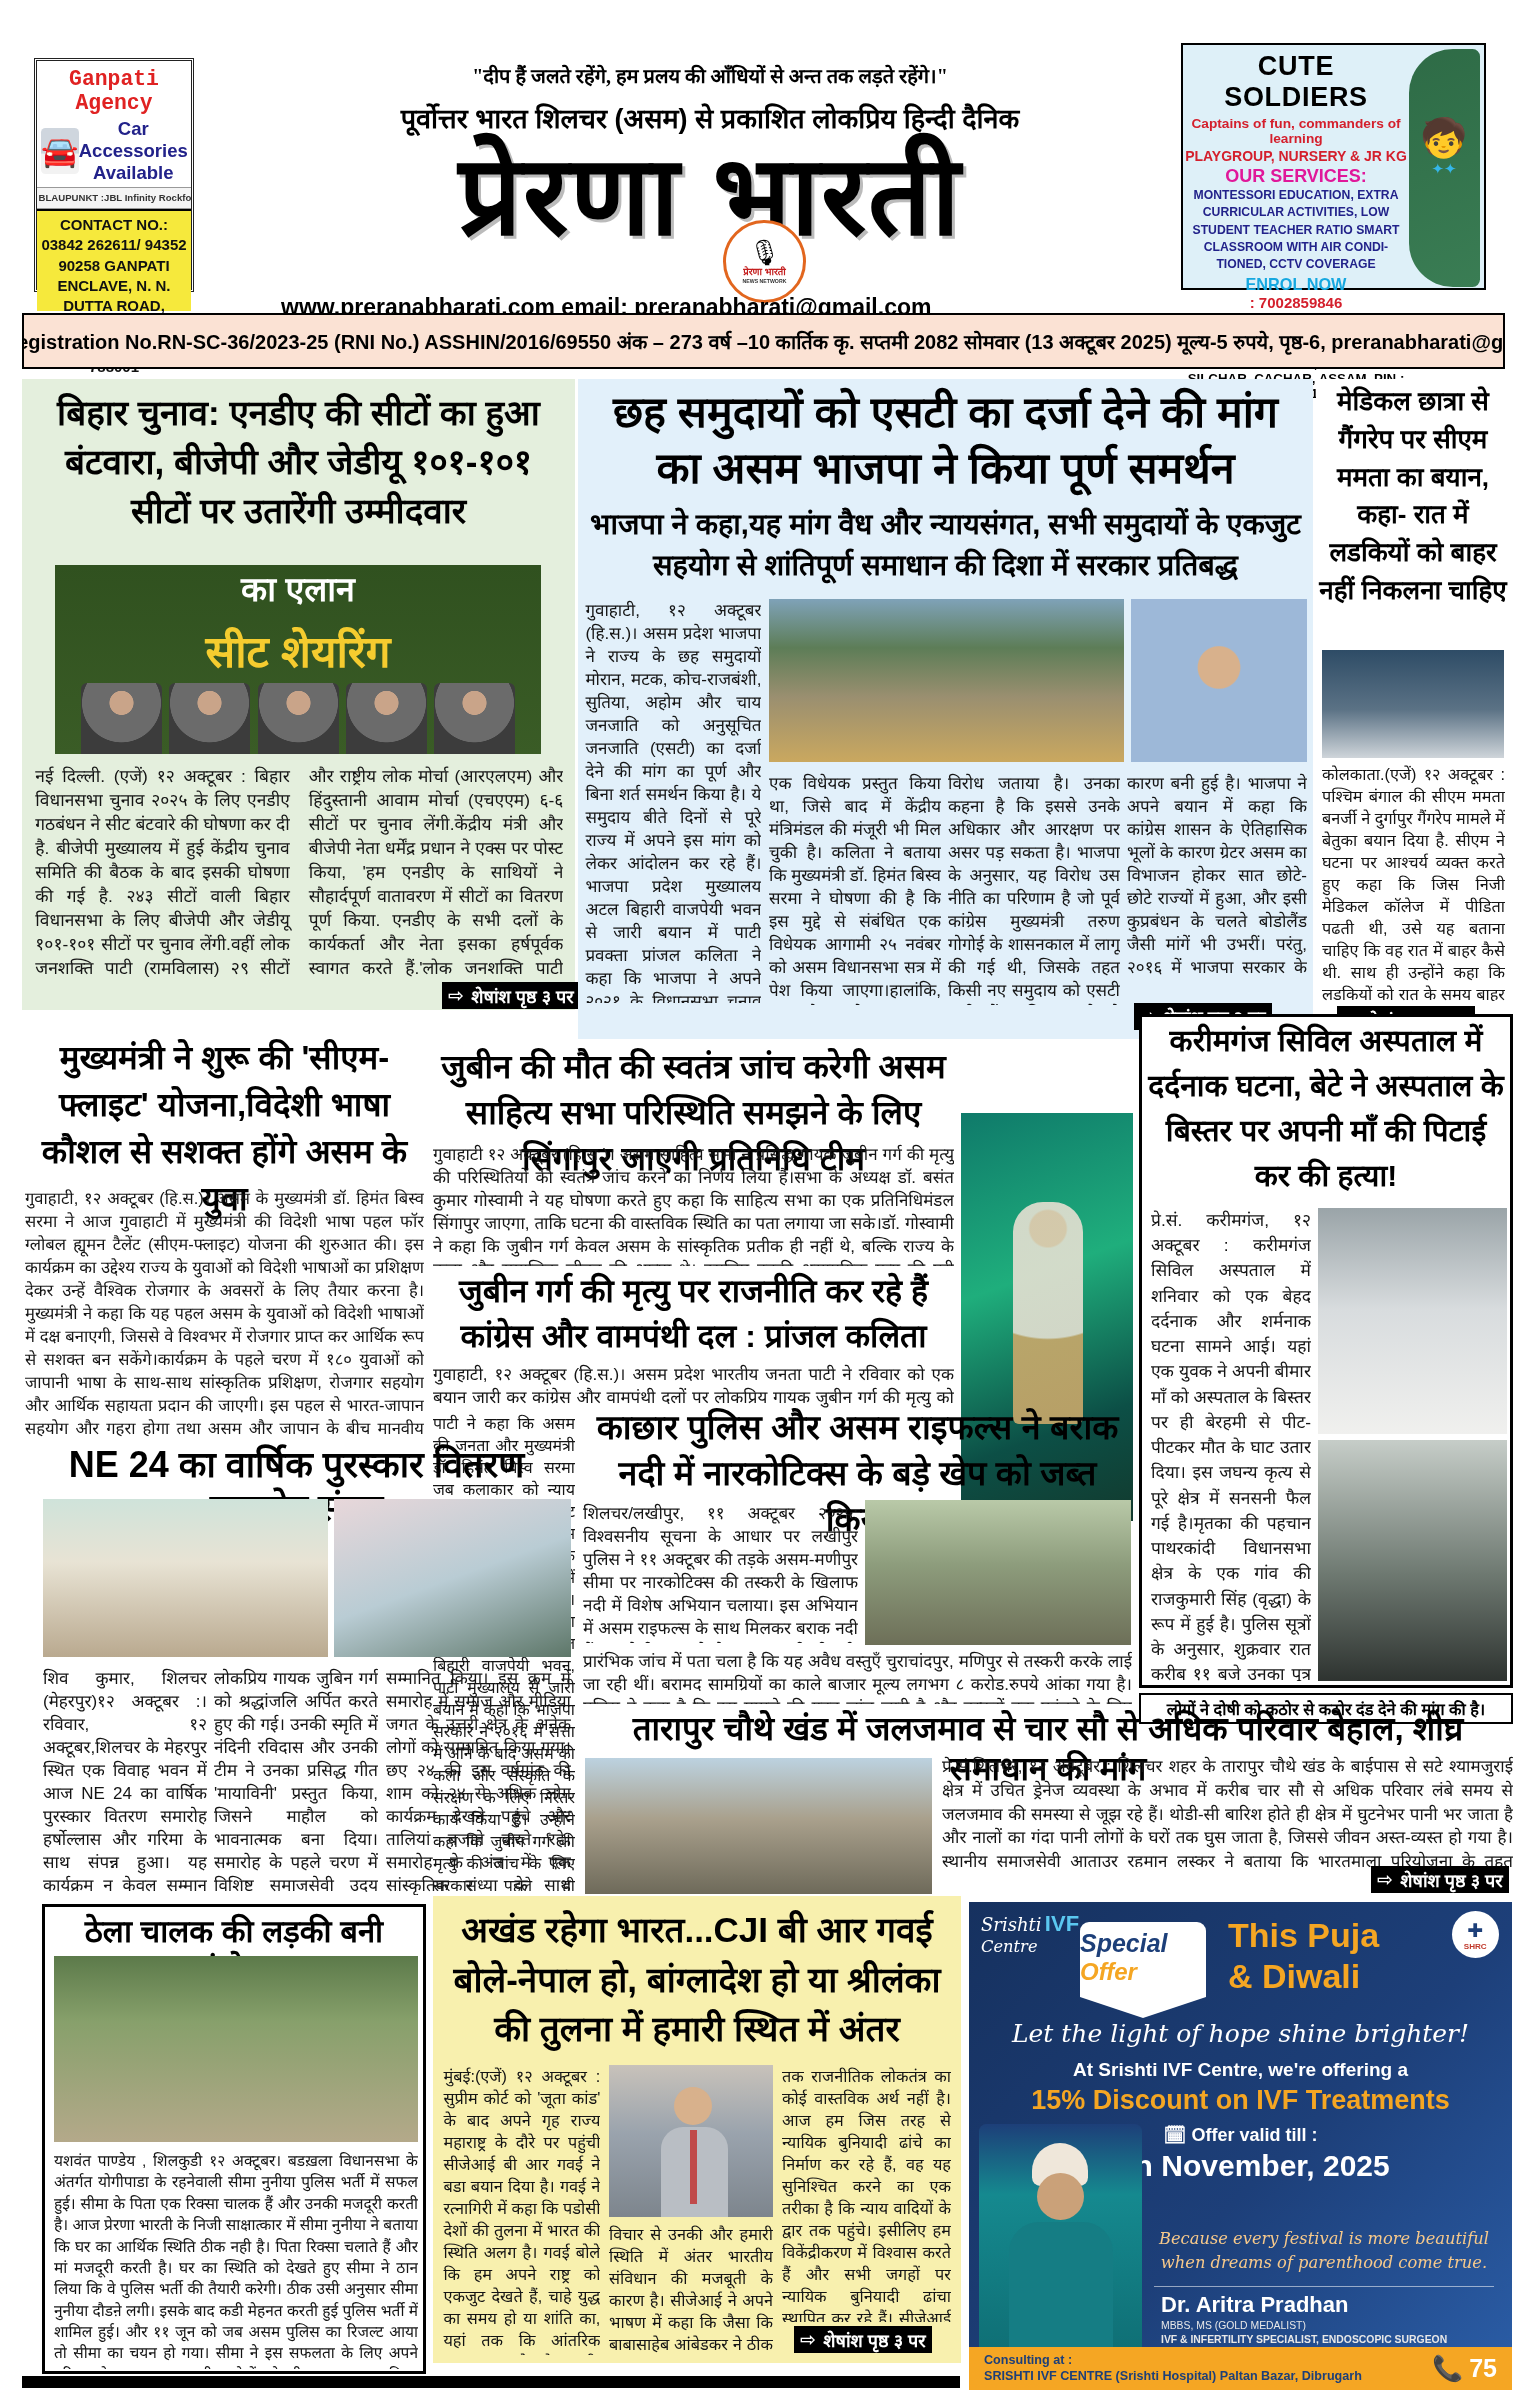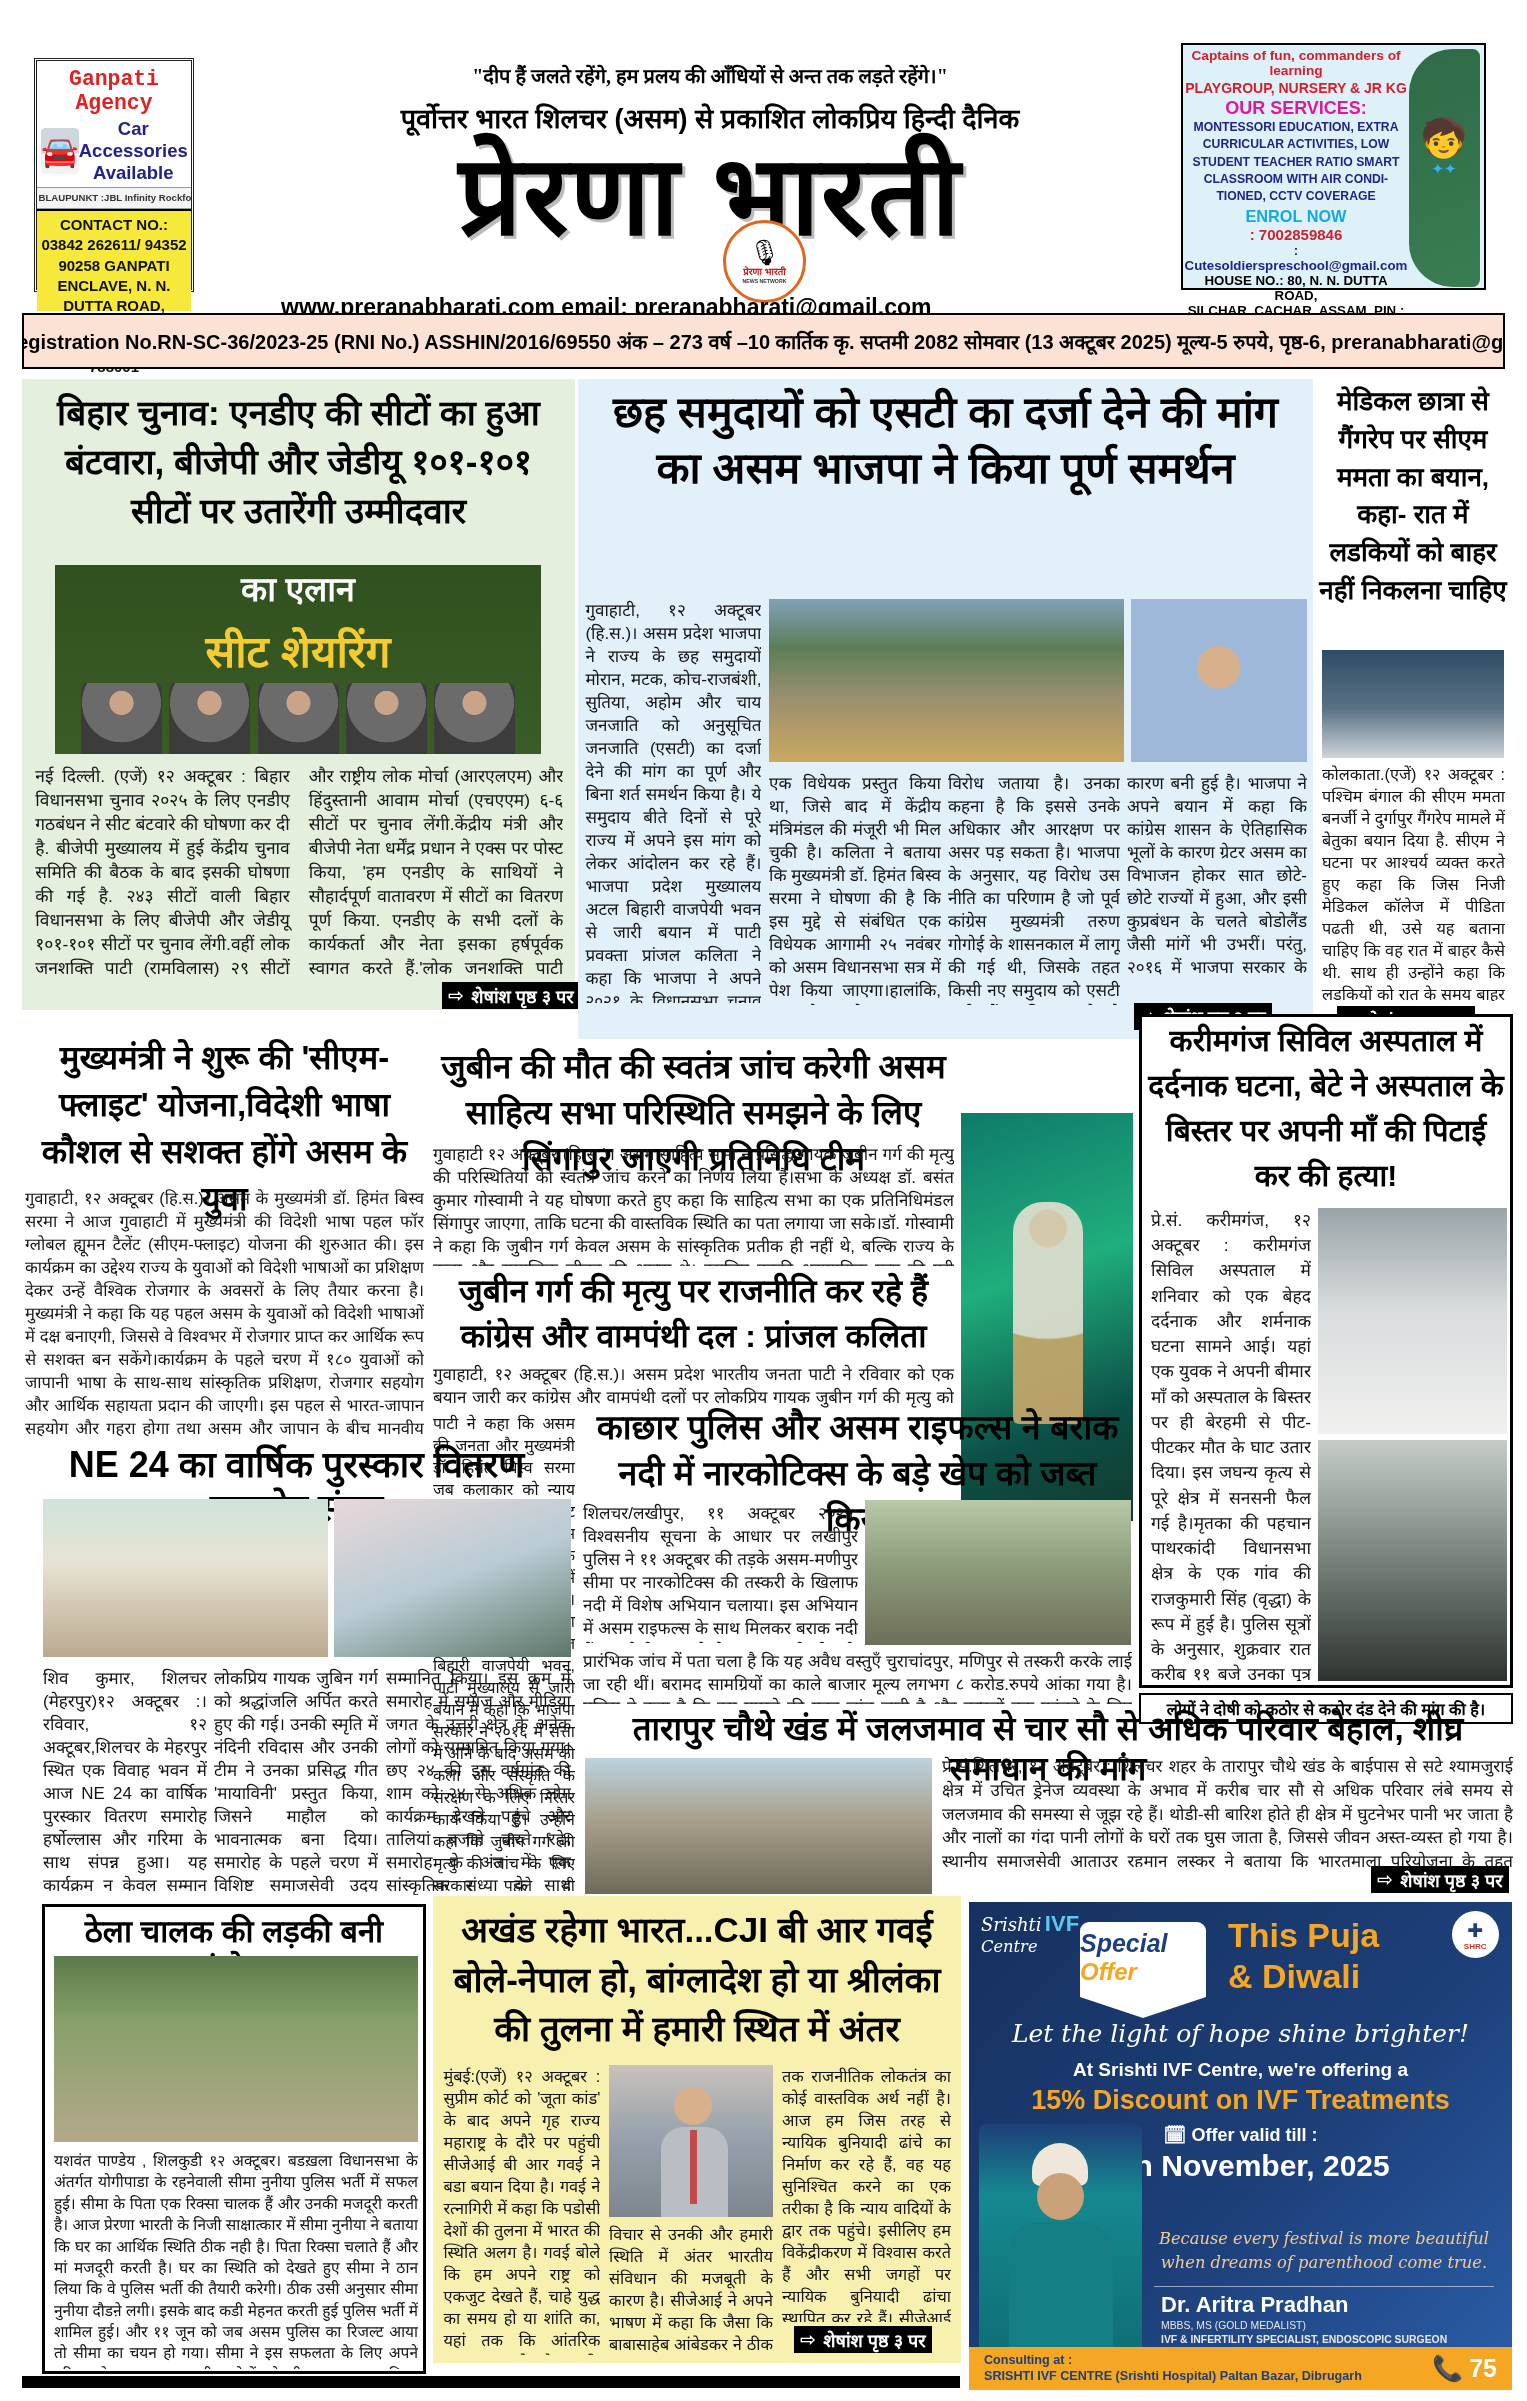--- a/index.html
+++ b/index.html
@@ -64,20 +64,21 @@
     <div style="font-size:5.2px;font-weight:bold;color:#333">NEWS NETWORK</div>
   </div>
   <div class="abs" style="left:281px;top:294px;width:858px;text-align:left;font-weight:bold;font-size:23px;text-decoration:underline">www.preranabharati.com    email:  preranabharati@gmail.com</div>
 
   <div class="abs cute" style="left:1181px;top:43px;width:305px;height:247px">
     <div style="position:absolute;right:4.4px;top:4.4px;width:71px;height:238px;background:linear-gradient(160deg,#2e6b46 0%,#3a7d54 100%);border-radius:44px 7.4px 7.4px 44px">
       <div style="text-align:center;font-size:38px;margin-top:67px">🧒</div>
       <div style="text-align:center;font-size:15px;color:#35b6e8">✦✦</div>
     </div>
     <div style="width:226px">
+      <p style="font-weight:bold;font-size:27px;letter-spacing:0.7px;padding-top:6px">CUTE SOLDIERS</p>
       <p style="color:#d41f2c;font-weight:bold;font-size:13.7px;margin-top:3px">Captains of fun, commanders of learning</p>
       <p style="color:#d41f2c;font-weight:bold;font-size:14px;margin-top:2.2px">PLAYGROUP, NURSERY &amp; JR KG</p>
       <p style="color:#e0189a;font-weight:bold;font-size:18px;margin-top:2.2px">OUR  SERVICES:</p>
       <p style="color:#22228a;font-weight:bold;font-size:12.2px;line-height:1.4;padding:0 4.4px">MONTESSORI EDUCATION, EXTRA CURRICULAR ACTIVITIES, LOW STUDENT TEACHER RATIO SMART CLASSROOM WITH AIR CONDI- TIONED, CCTV COVERAGE</p>
       <p style="color:#16a8e0;font-weight:bold;font-size:16.3px;margin-top:2.2px">ENROL NOW</p>
       <p style="color:#d41f2c;font-weight:bold;font-size:15px">:  7002859846</p>
       <p style="color:#22228a;font-weight:bold;font-size:13.3px">:  Cutesoldierspreschool@gmail.com</p>
       <p style="font-weight:bold;font-size:13.3px">HOUSE NO.: 80, N. N. DUTTA ROAD,</p>
       <p style="font-weight:bold;font-size:13.3px">SILCHAR, CACHAR, ASSAM, PIN : 788001</p>
     </div>
@@ -100,20 +101,21 @@
     </div>
     <div class="bt abs" style="left:13.3px;top:384px;width:528px;height:219px;column-count:2;column-gap:19px;font-size:17.4px">नई दिल्ली. (एजें) १२ अक्टूबर : बिहार विधानसभा चुनाव २०२५ के लिए एनडीए गठबंधन ने सीट बंटवारे की घोषणा कर दी है. बीजेपी मुख्यालय में हुई केंद्रीय चुनाव समिति की बैठक के बाद इसकी घोषणा की गई है. २४३ सीटों वाली बिहार विधानसभा के लिए बीजेपी और जेडीयू १०१-१०१ सीटों पर चुनाव लेंगी.वहीं लोक जनशक्ति पाटी (रामविलास) २९ सीटों और राष्ट्रीय लोक मोर्चा (आरएलएम) और हिंदुस्तानी आवाम मोर्चा (एचएएम) ६-६ सीटों पर चुनाव लेंगी.केंद्रीय मंत्री और बीजेपी नेता धर्मेंद्र प्रधान ने एक्स पर पोस्ट किया, 'हम एनडीए के साथियों ने सौहार्दपूर्ण वातावरण में सीटों का वितरण पूर्ण किया. एनडीए के सभी दलों के कार्यकर्ता और नेता इसका हर्षपूर्वक स्वागत करते हैं.'लोक जनशक्ति पाटी (रामविलास) के अध्यक्ष चिराग पासवान ने एक्स पर पोस्ट किया , 'हम एनडीए परिवार ने सौहार्दपूर्ण वातावरण में बिहार और बिहार प्रभारी विनोद तावडे ने एक्स पर लिखा है, 'संगठित व समर्पित एनडीए. आगामी बिहार विधानसभा चुनाव के लिए एनडीए परिवार के सभी सदस्यों ने सौहार्दपूर्ण वातावरण में आपसी सहमति से सीटों का वितरण पूर्ण किया.''एनडीए के सभी दलों के नेताओं और कार्यकर्ताओं ने इस निर्णय का हर्षपूर्वक स्वागत किया है. सभी साथी कमर कस चुके हैं और बिहार में फिर एनडीए सरकार बनाने के लिए संकल्पित हैं</div>
     <div class="tag" style="left:420px;top:603px">
       <span class="arr">⇨</span>
       <span>शेषांश पृष्ठ ३ पर</span>
     </div>
   </div>
 
   <div class="abs bg-blue" style="left:578px;top:379px;width:735px;height:660px">
     <div class="hl" style="font-size:43px;line-height:1.3;padding:6px 7.4px 0">छह समुदायों को एसटी का दर्जा देने की मांग का असम भाजपा ने किया पूर्ण समर्थन</div>
+    <div class="hl" style="font-size:29px;line-height:1.4;padding:7.4px 10.4px 0">भाजपा ने कहा,यह मांग वैध और न्यायसंगत, सभी समुदायों के एकजुट सहयोग से शांतिपूर्ण समाधान की दिशा में सरकार प्रतिबद्ध</div>
     <div class="bt abs" style="left:7.4px;top:219px;width:176px;height:405px;font-size:17px">गुवाहाटी, १२ अक्टूबर (हि.स.)। असम प्रदेश भाजपा ने राज्य के छह समुदायों मोरान, मटक, कोच-राजबंशी, सुतिया, अहोम और चाय जनजाति को अनुसूचित जनजाति (एसटी) का दर्जा देने की मांग का पूर्ण और बिना शर्त समर्थन किया है। ये समुदाय बीते दिनों से पूरे राज्य में अपने इस मांग को लेकर आंदोलन कर रहे हैं।भाजपा प्रदेश मुख्यालय अटल बिहारी वाजपेयी भवन से जारी बयान में पाटी प्रवक्ता प्रांजल कलिता ने कहा कि भाजपा ने अपने २०२१ के विधानसभा चुनाव घोषणापत्र में इन समुदायों को एसटी का दर्जा देने का वादा किया था। उन्होंने बताया कि असम सरकार ने इस संबंध में विस्तृत रिपोर्ट पहले ही केंद्र सरकार को भेज दी है। इस रिपोर्ट के</div>
     <div class="photo" style="left:191px;top:220px;width:355px;height:163px;background:linear-gradient(180deg,#7fa2b8 0%,#5d7d57 30%,#9a8f70 60%,#caa85f 100%)"></div>
     <div class="photo" style="left:553px;top:220px;width:176px;height:163px;background:radial-gradient(circle at 50% 42%,#d8b18c 16%,#9db8d8 17% 100%)"></div>
     <div class="bt abs" style="left:191px;top:392px;width:172px;height:234px;font-size:17px">एक विधेयक प्रस्तुत किया था, जिसे बाद में केंद्रीय मंत्रिमंडल की मंजूरी भी मिल चुकी है। कलिता ने बताया कि मुख्यमंत्री डॉ. हिमंत बिस्व सरमा ने घोषणा की है कि इस मुद्दे से संबंधित एक विधेयक आगामी २५ नवंबर को असम विधानसभा सत्र में पेश किया जाएगा।हालांकि, कुछ मौजूदा के आधार पर भाजपा नेतृत्व वाली केंद्र सरकार ने २०१९ में राज्यसभा में</div>
     <div class="bt abs" style="left:370px;top:392px;width:172px;height:234px;font-size:17px">विरोध जताया है। उनका कहना है कि इससे उनके अधिकार और आरक्षण पर असर पड़ सकता है। भाजपा के अनुसार, यह विरोध उस नीति का परिणाम है जो पूर्व कांग्रेस मुख्यमंत्री तरुण गोगोई के शासनकाल में लागू की गई थी, जिसके तहत किसी नए समुदाय को एसटी सूची में शामिल करने से पहले मौजूदा जनजातीय समूहों की सहमति आवश्यक मानी गई थी, यही नीति अनुसूचित जनजाति संगठनों और जनजातीय समूहों ने इस कदम का</div>
     <div class="bt abs" style="left:549px;top:392px;width:180px;height:204px;font-size:17px">कारण बनी हुई है। भाजपा ने अपने बयान में कहा कि कांग्रेस शासन के ऐतिहासिक भूलों के कारण ग्रेटर असम का विभाजन होकर सात छोटे-छोटे राज्यों में हुआ, और इसी कुप्रबंधन के चलते बोडोलैंड जैसी मांगें भी उभरीं। परंतु, २०१६ में भाजपा सरकार के गठन के बाद असम में बोडो समुदाय को मुख्यधारा से जोड़ने में सफलता मिली है, जिससे राज्य में</div>
     <div class="tag" style="left:556px;top:624px">
       <span class="arr">⇨</span>
       <span>शेषांश पृष्ठ ३ पर</span>
     </div>

